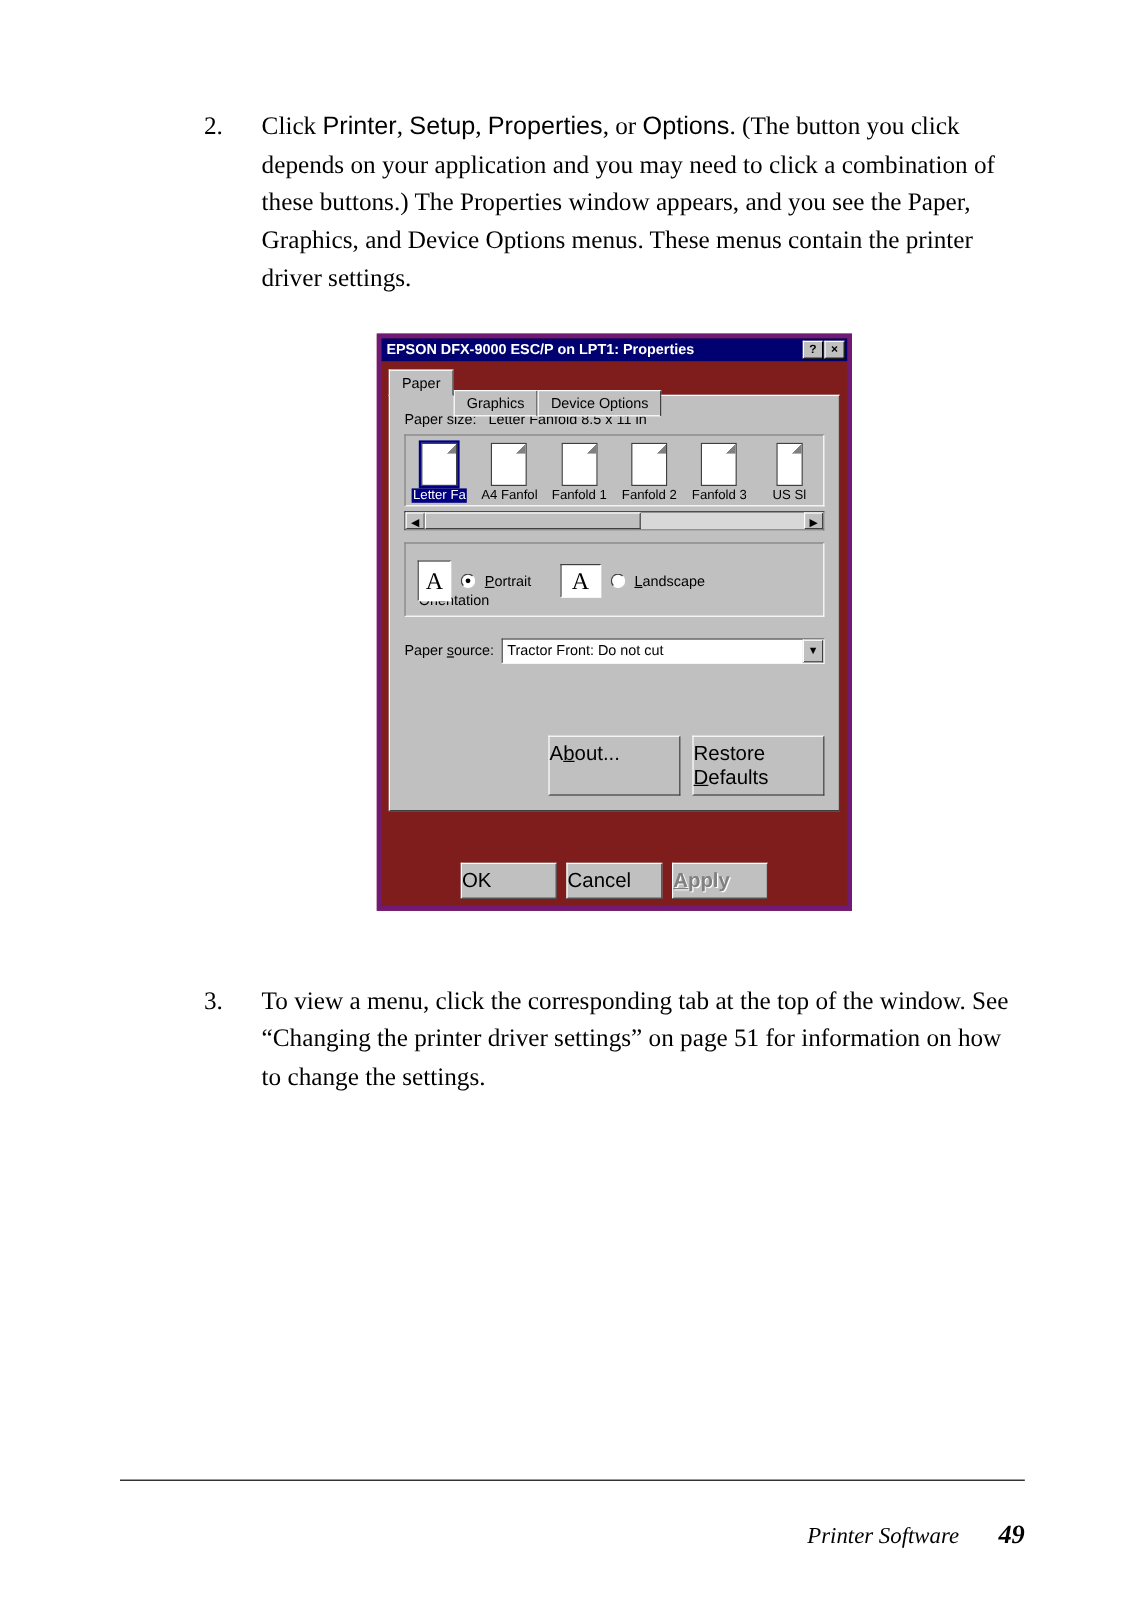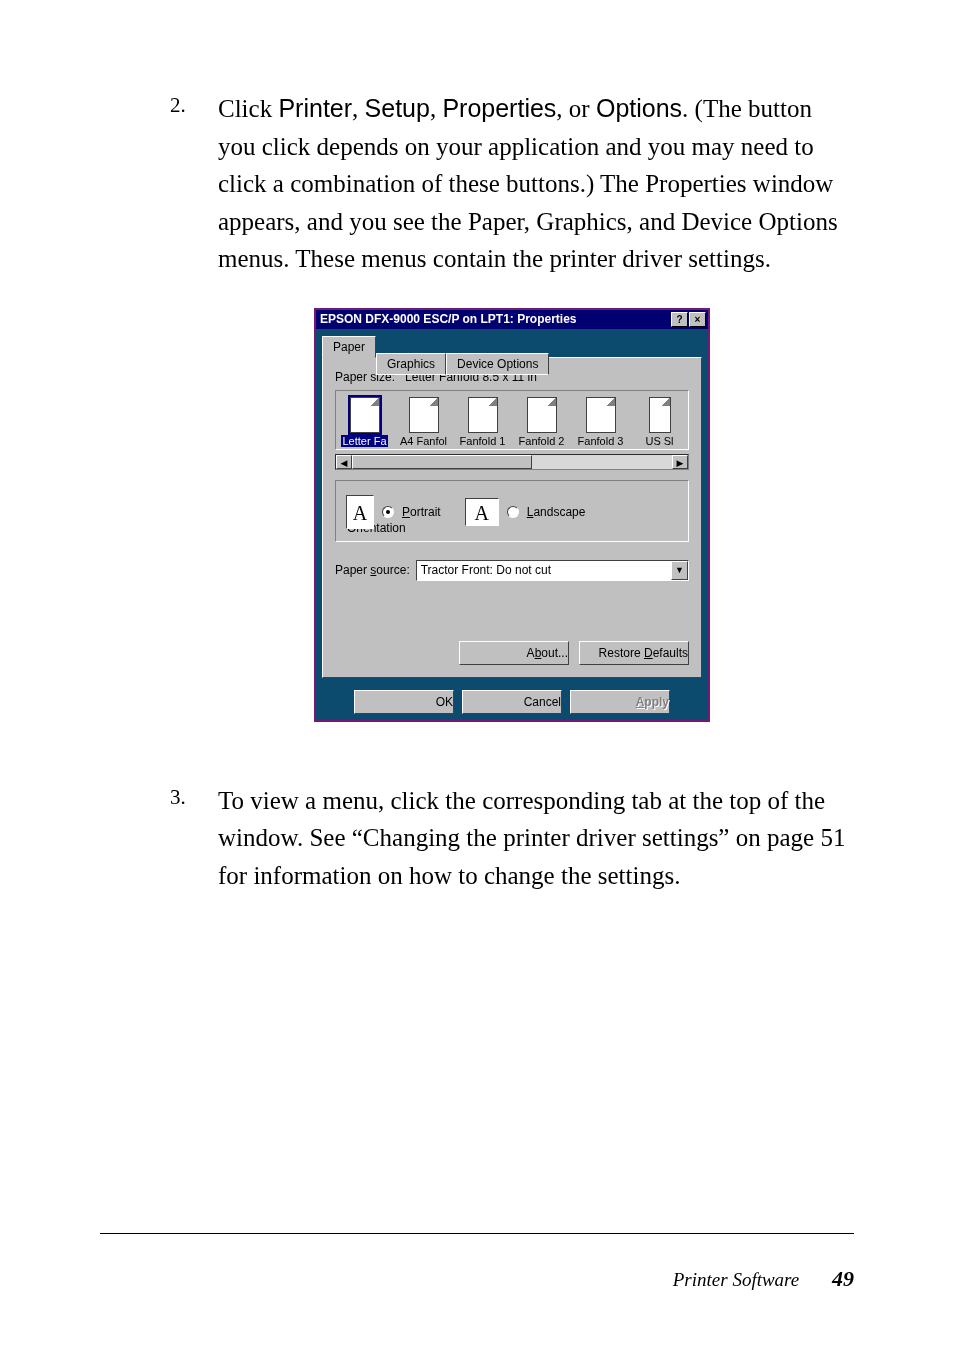--- a/index.html
+++ b/index.html
@@ -17,33 +17,33 @@
     margin-bottom: 30px;
   }
   .num {
     width: 48px;
     flex-shrink: 0;
     font-size: 21px;
     line-height: 1.5;
   }
   .itxt {
     flex: 1;
-    font-size: 25px;
+    font-size: 21px;
     line-height: 1.5;
   }
   .sans { font-family: Verdana, Arial, sans-serif; }
   .dialog-wrap {
     display: flex;
     justify-content: center;
     margin: 30px 0 60px 0;
   }
   .dialog {
     width: 396px;
-    background: #0c4a6e;
-    border: 2px solid #701a75;
+    background: #7f1d1d;
+    border: 4px solid #701a75;
     font-family: "MS Sans Serif", Tahoma, Arial, sans-serif;
     font-size: 12px;
     color: #000;
   }
   .titlebar {
     background: #000070;
     color: #fff;
     font-weight: bold;
     display: flex;
     align-items: center;
@@ -219,28 +219,28 @@
     line-height: 17px;
     font-size: 9px;
   }
   .btn {
     background: #c0c0c0;
     border-top: 1px solid #fff;
     border-left: 1px solid #fff;
     border-right: 1px solid #404040;
     border-bottom: 1px solid #404040;
     padding: 4px 0;
-    font-size: 12px;
-    text-align: right;
+    font-size: 17px;
+    text-align: left;
   }
   .btn.disabled { color: #808080; text-shadow: 1px 1px 0 #fff; font-weight: bold; }
   .tab-btns { display: flex; justify-content: flex-end; gap: 10px; }
   .tab-btns .btn { width: 110px; }
   .dlg-btns { display: flex; justify-content: center; gap: 8px; padding: 6px; }
-  .dlg-btns .btn { width: 100px; }
+  .dlg-btns .btn { width: 80px; margin-top: 31px; }
   .footer {
     position: absolute;
     bottom: 60px; left: 100px; right: 100px;
     border-top: 1px solid #000;
     padding-top: 32px;
     text-align: right;
     font-size: 19px;
   }
   .footer .sect { font-style: italic; font-family: Georgia, 'Times New Roman', serif; }
   .footer .pg { font-weight: bold; font-style: italic; font-size: 22px; margin-left: 28px; }

